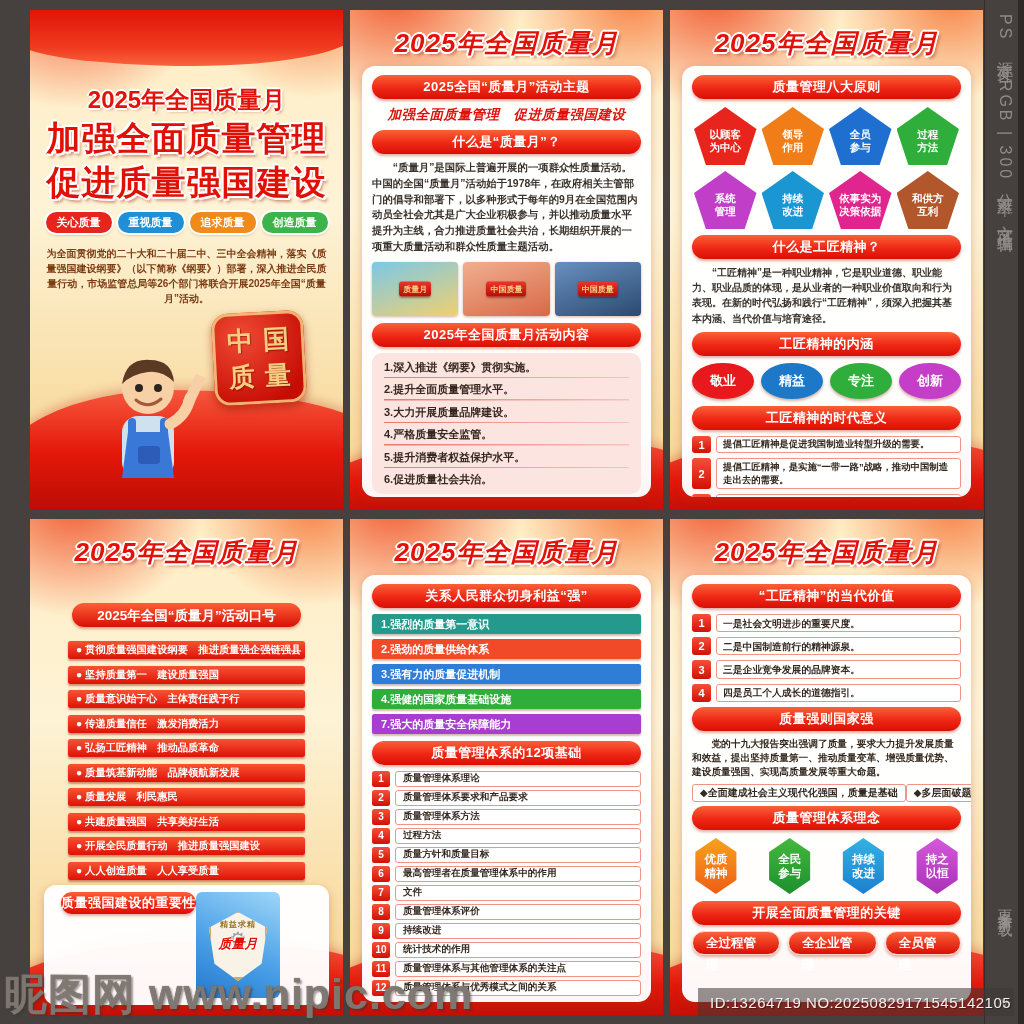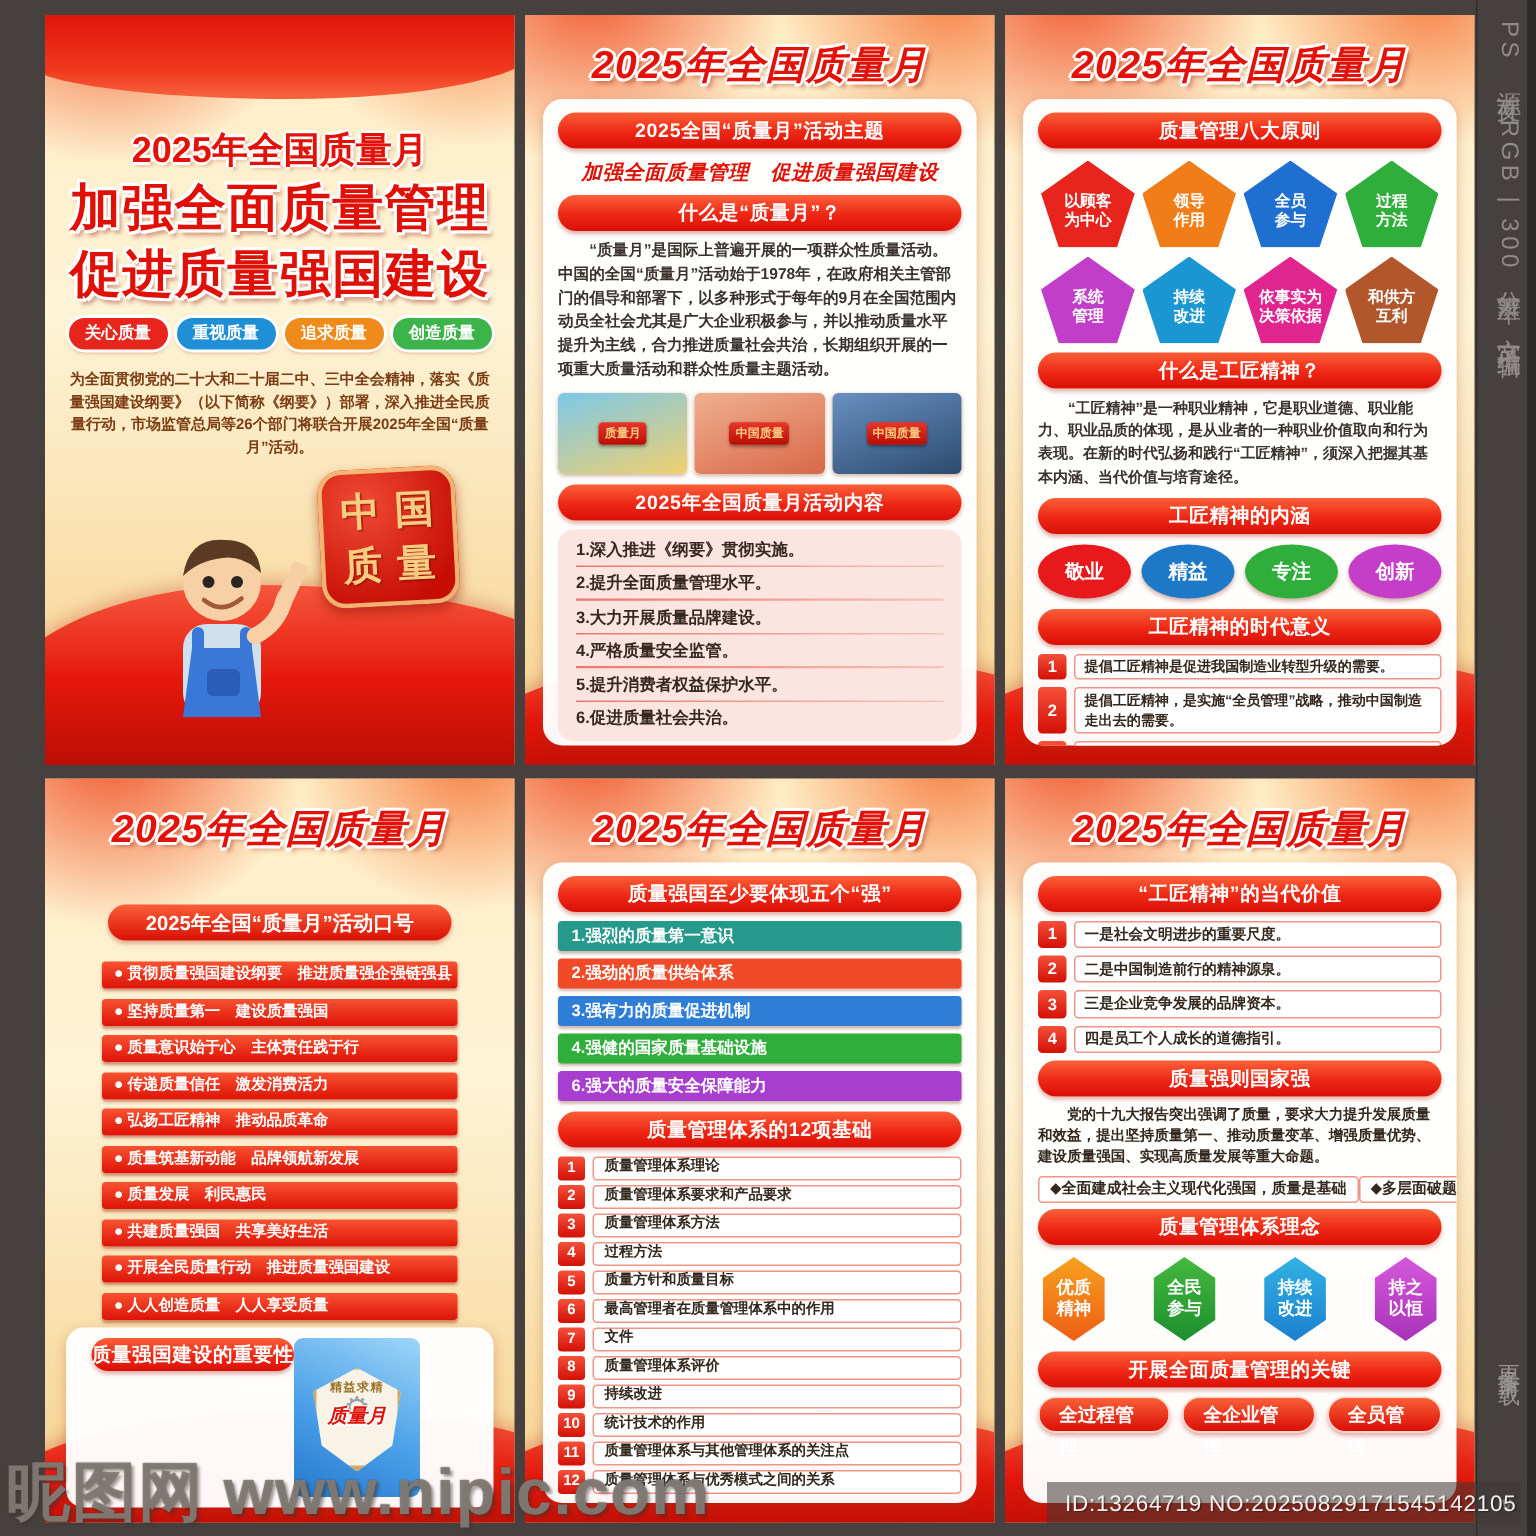--- a/index.html
+++ b/index.html
@@ -270,21 +270,21 @@
       <div class="rbar">工匠精神的时代意义</div>
       <div style="display:flex;flex-direction:column">
 
           <div class="numrow">
             <div class="numsq">1</div>
             <div class="numtx">提倡工匠精神是促进我国制造业转型升级的需要。</div>
           </div>
 
           <div class="numrow">
             <div class="numsq">2</div>
-            <div class="numtx">提倡工匠精神，是实施“全员管理”战略，推动中国制造走出去的需要。</div>
+            <div class="numtx">提倡工匠精神，是实施“一带一路”战略，推动中国制造走出去的需要。</div>
           </div>
 
           <div class="numrow">
             <div class="numsq">3</div>
             <div class="numtx">提倡工匠精神，是满足个性化定制、柔性化生产的需要。</div>
           </div>
         </div>
     </div>
   </div>
 
@@ -316,28 +316,28 @@
           </div>
         </div>
       </div>
     </div>
   </div>
 
   <div class="poster" style="left:350px;top:519px;height:496px">
     <div class="silk"></div>
     <div class="hdr">2025年全国质量月</div>
     <div class="card">
-      <div class="rbar">质量强国至少要体现五个“强”</div>
+      <div class="rbar">关系人民群众切身利益“强”</div>
       <div class="sbars">
 
       <div class="sbar" style="background: rgb(37, 154, 140);">1.强烈的质量第一意识</div>
           <div class="sbar" style="background: rgb(241, 74, 40);">2.强劲的质量供给体系</div>
           <div class="sbar" style="background: rgb(46, 126, 216);">3.强有力的质量促进机制</div>
           <div class="sbar" style="background: rgb(47, 174, 60);">4.强健的国家质量基础设施</div>
-          <div class="sbar" style="background: rgb(167, 62, 208);">6.强大的质量安全保障能力</div>
+          <div class="sbar" style="background: rgb(167, 62, 208);">7.强大的质量安全保障能力</div>
         </div>
       <div class="rbar">质量管理体系的12项基础</div>
       <div class="bases" style="display:flex;flex-direction:column">
 
           <div class="numrow">
             <div class="numsq">1</div>
             <div class="numtx">质量管理体系理论</div>
           </div>
 
           <div class="numrow">

